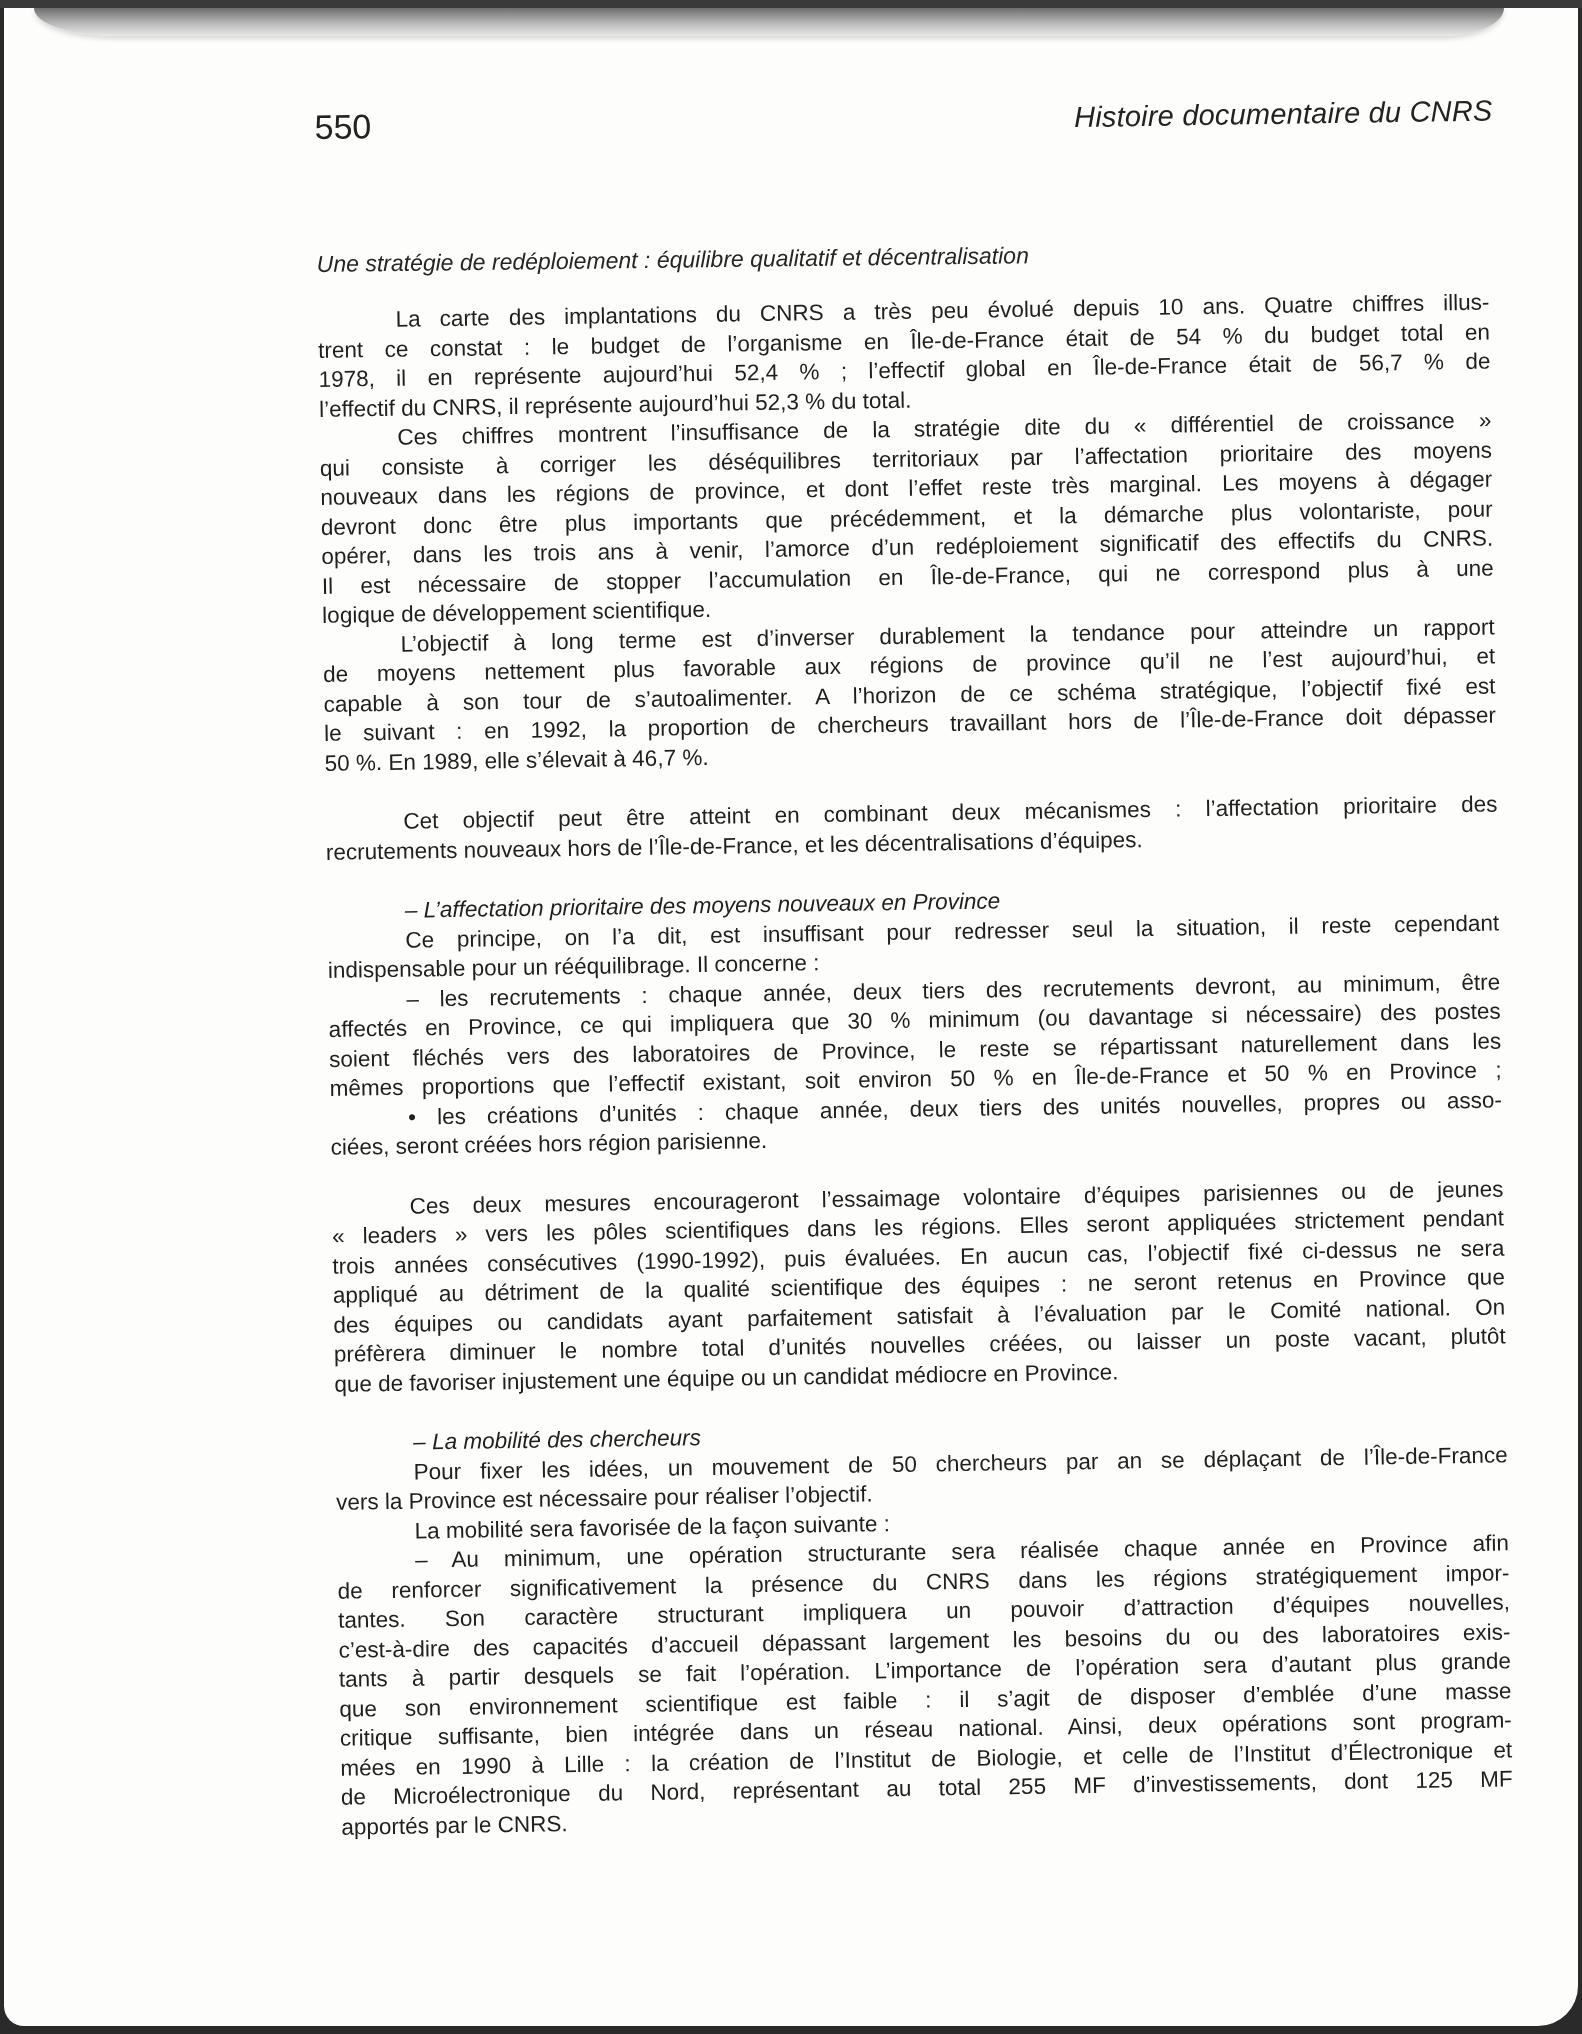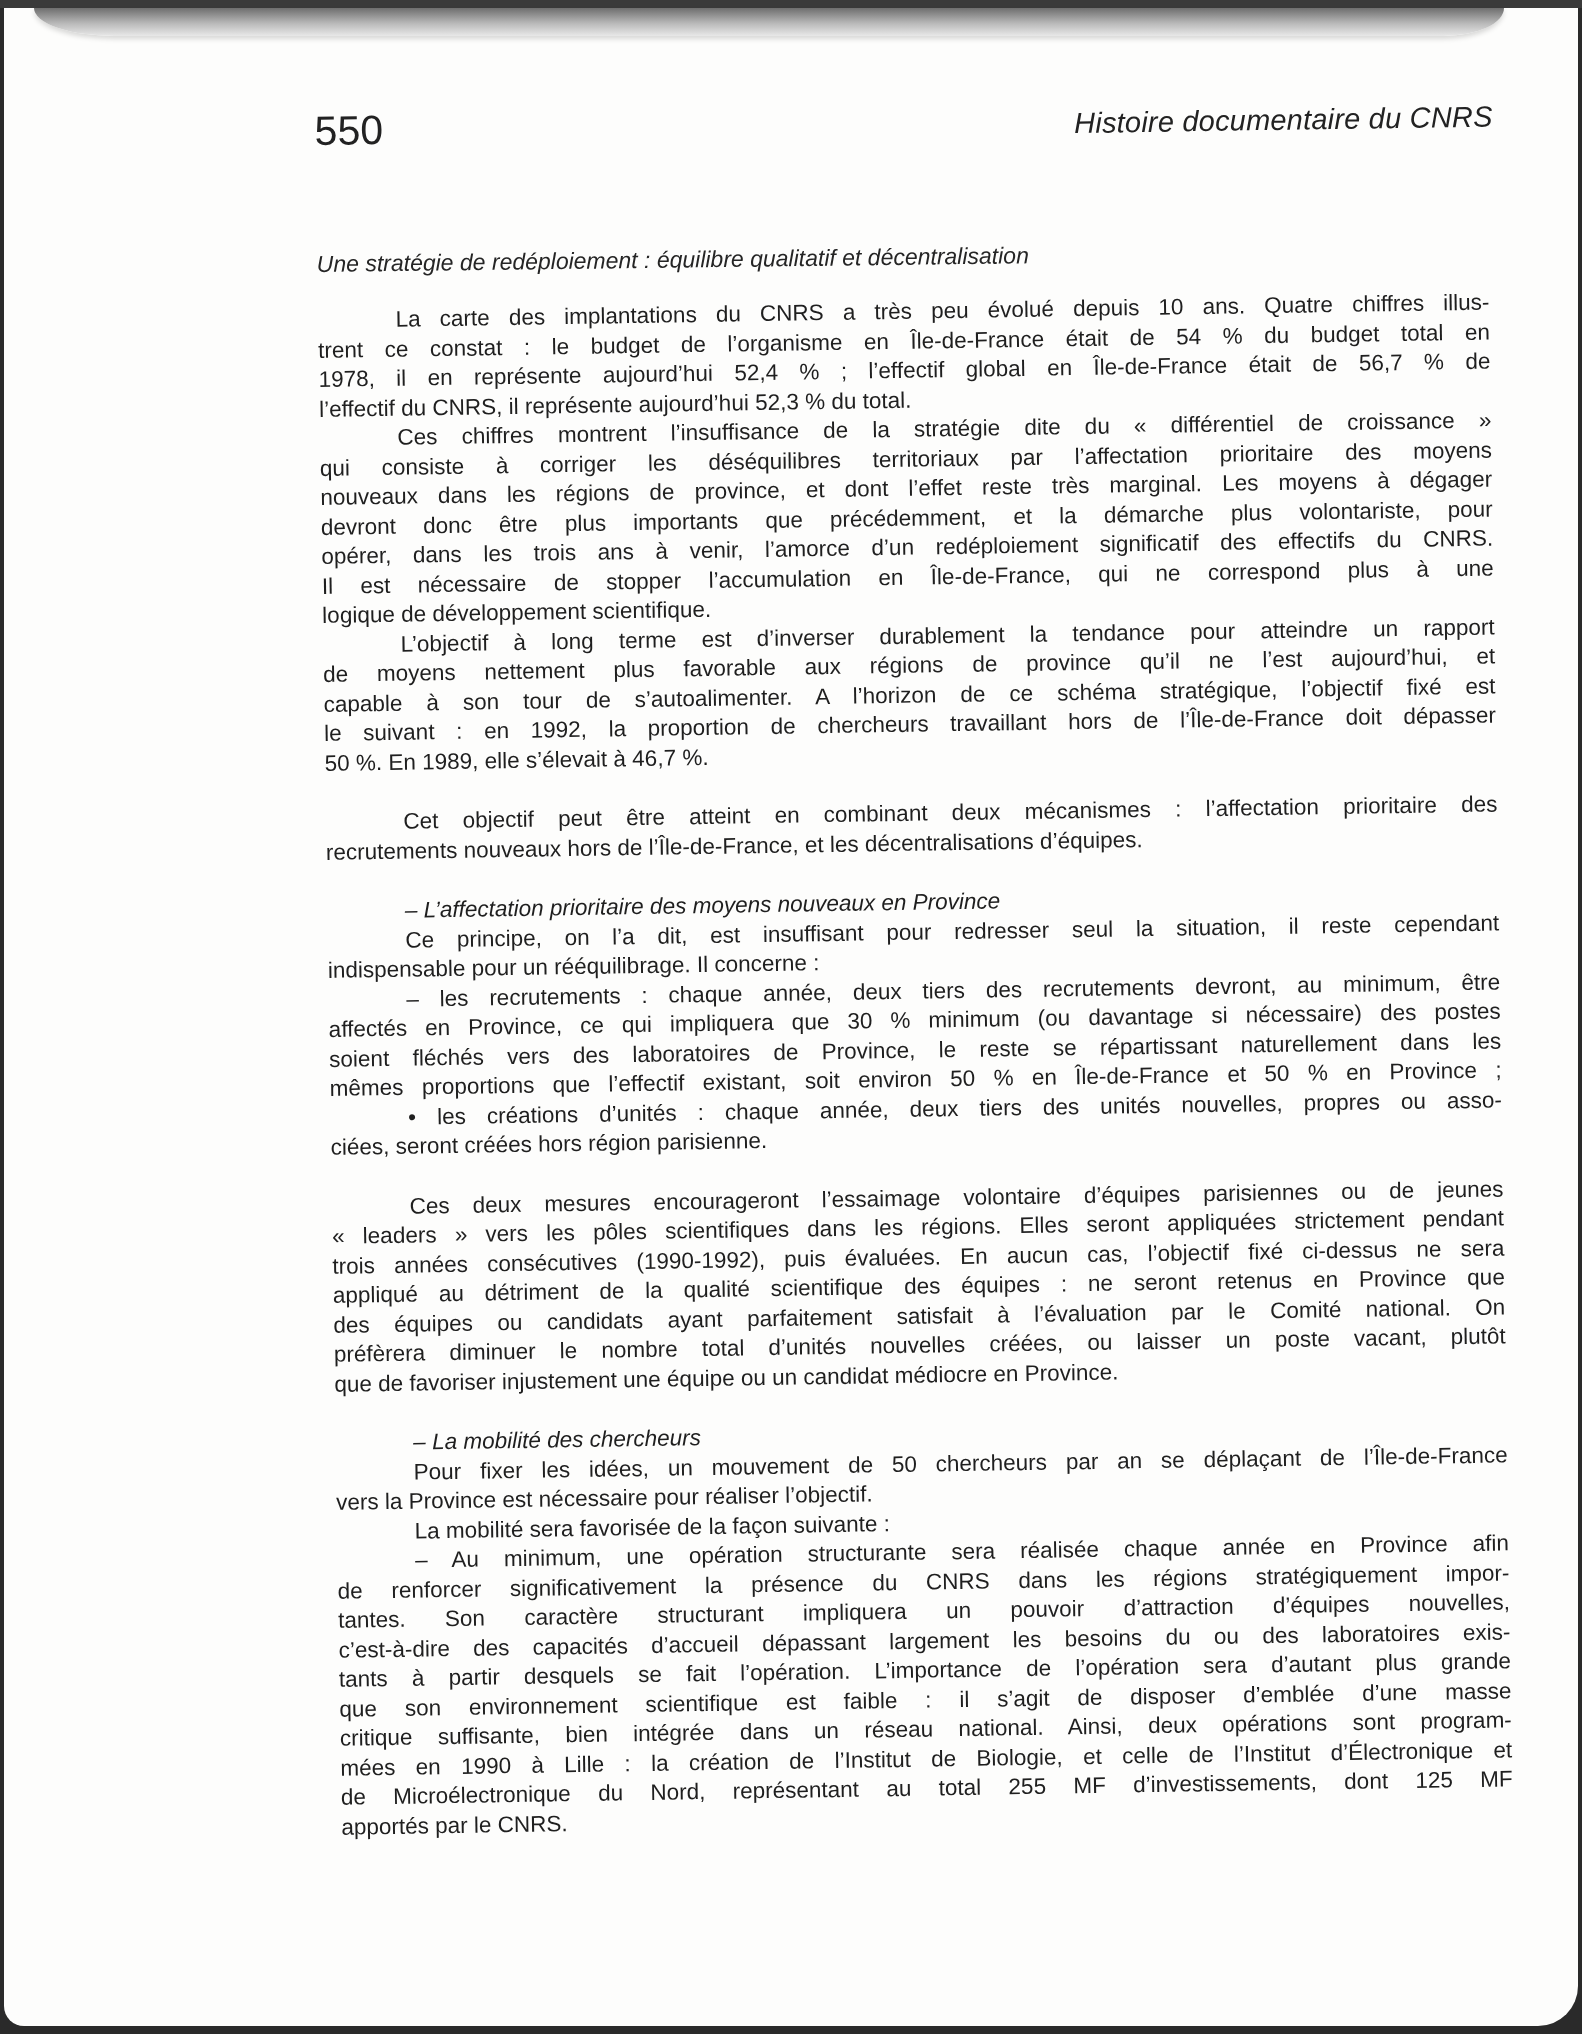--- a/index.html
+++ b/index.html
@@ -23,21 +23,21 @@
   .content {
     position: absolute; left: 314px; top: 90px; width: 1172px;
     color: #1e1e1e;
     transform: rotate(-0.9deg);
     transform-origin: 0 0;
   }
   .running-head {
     display: flex; justify-content: space-between; align-items: baseline;
     height: 60px;
   }
-  .page-number { font-size: 41px; color: #222; margin-top: 18px; }
+  .page-number { font-size: 34px; color: #222; margin-top: 18px; }
   .book-title { font-size: 29px; font-style: italic; color: #222; letter-spacing: 0.2px; margin-right: -6px; }
   .section-heading {
     font-size: 23px; font-style: italic; margin-top: 103px; margin-bottom: 26px; color: #252525;
     transform: rotate(0.2deg);
   }
   .para { margin: 0; }
   .line {
     display: block; font-size: 22.5px; line-height: 29.5px; white-space: nowrap;
     text-align: justify; text-align-last: justify; color: #1f1f1f;
   }

